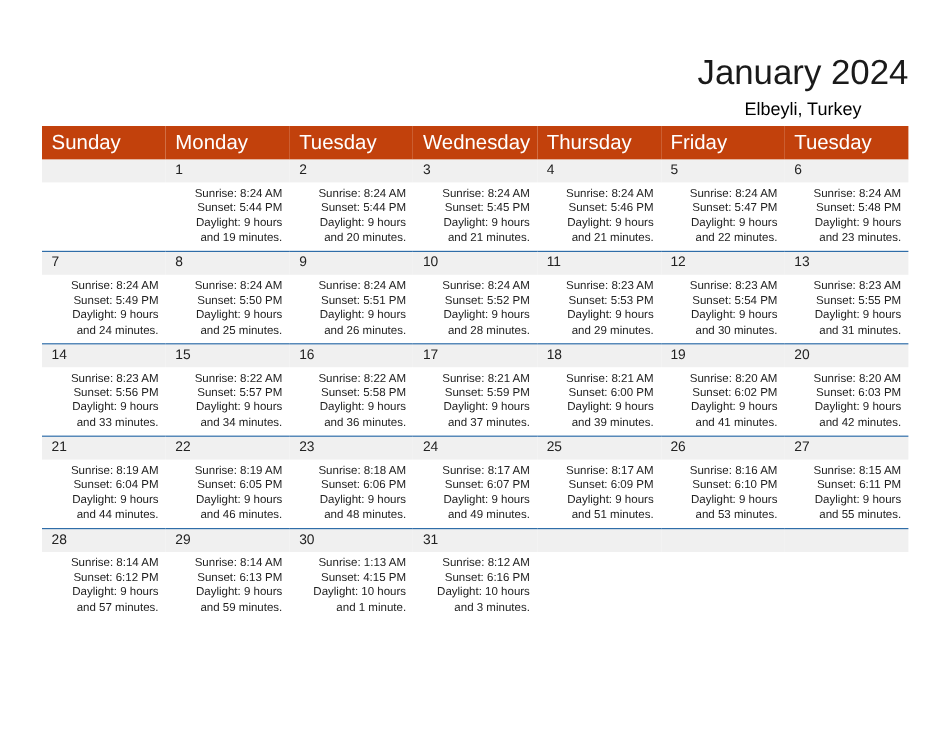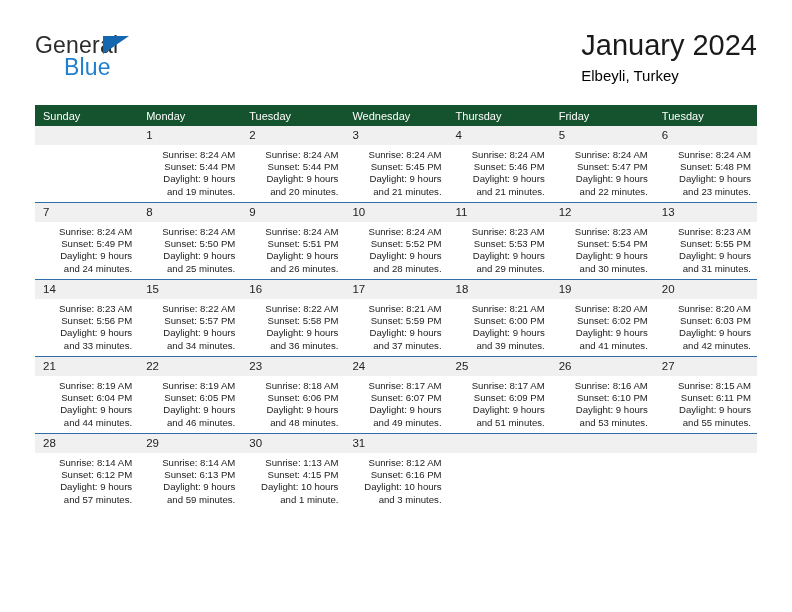--- a/index.html
+++ b/index.html
@@ -59,22 +59,22 @@
     left: 29px;
     top: 22px;
     font-size: 23px;
     color: #1f7fd0;
     letter-spacing: 0.2px;
   }
 
   .title-wrap {
     position: absolute;
     right: 0;
-    top: 0;
-    text-align: left;
+    top: 16px;
+    text-align: center;
   }
   .title {
     font-size: 29px;
     color: #1a1a1a;
     line-height: 34px;
     white-space: nowrap;
   }
   .subtitle {
     font-size: 15px;
     color: #000000;
@@ -89,23 +89,23 @@
     left: 35px;
     top: 105px;
     width: 722px;
   }
   .cal-table {
     width: 722px;
     border-collapse: collapse;
     table-layout: fixed;
   }
   .cal-table th {
-    background: #14532d;
+    background: #c2410c;
     color: #ffffff;
-    font-size: 11px;
+    font-size: 17px;
     font-weight: normal;
     text-align: left;
     padding: 4px 0 4px 8px;
     height: 13px;
     border: none;
   }
   .cal-table td {
     vertical-align: top;
     padding: 0;
     border: none;
@@ -140,25 +140,20 @@
     visibility: hidden;
   }
 </style>
 </head>
 <body>
 
 <div class="page">
 
   <div class="header">
 
-    <div class="logo">
-      <span class="logo-general">General</span>
-      <span class="logo-tri"></span>
-      <span class="logo-blue">Blue</span>
-    </div>
 
     <div class="title-wrap">
       <div class="title">January 2024</div>
       <div class="subtitle">Elbeyli, Turkey</div>
     </div>
 
   </div>
 
   <div class="calendar">
     <table class="cal-table">

